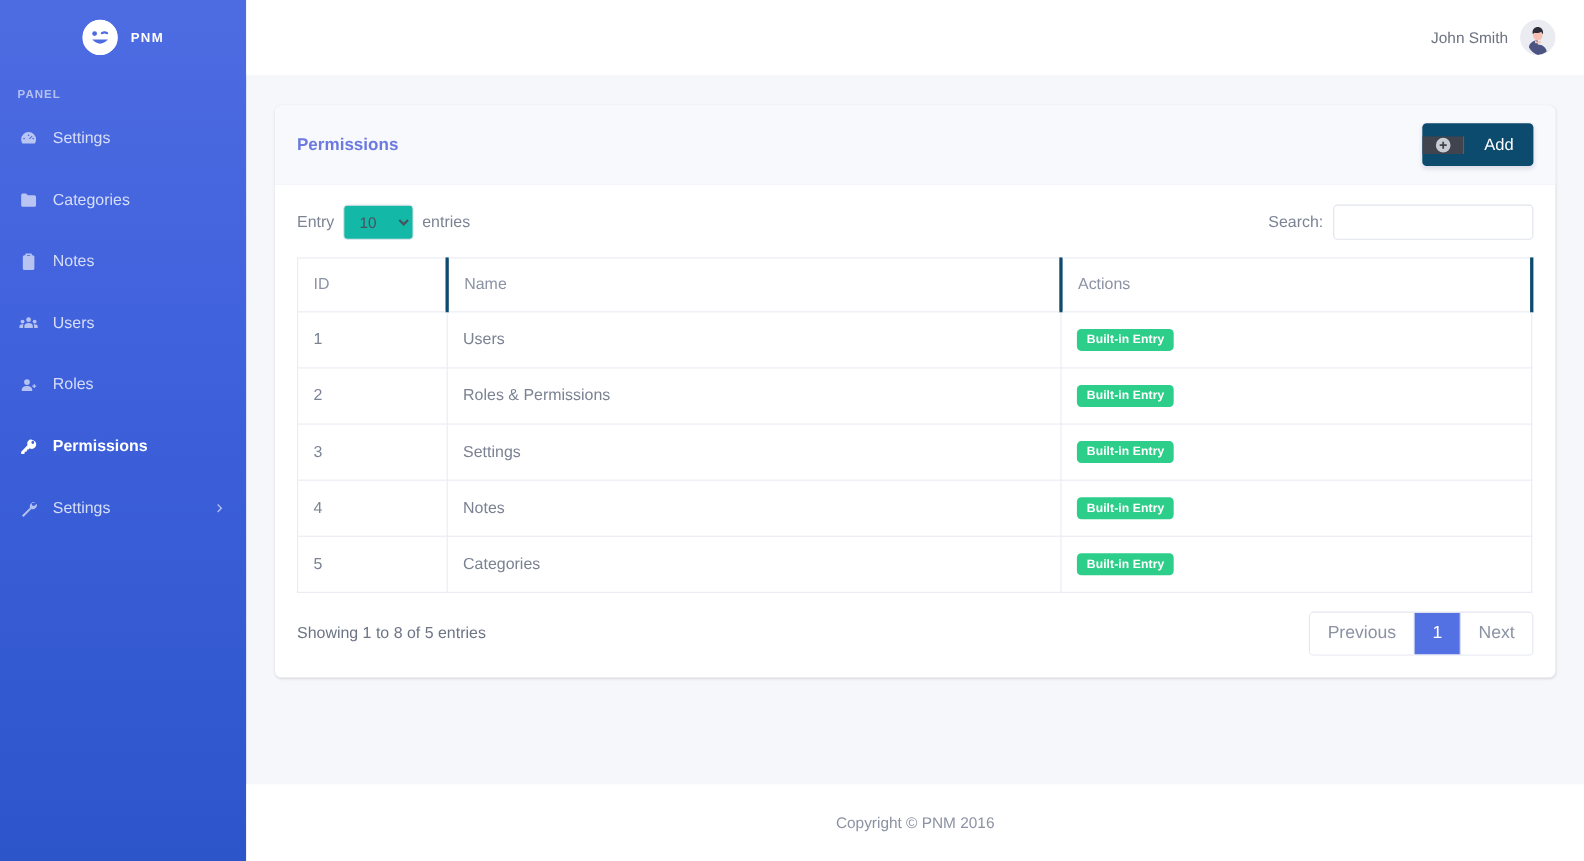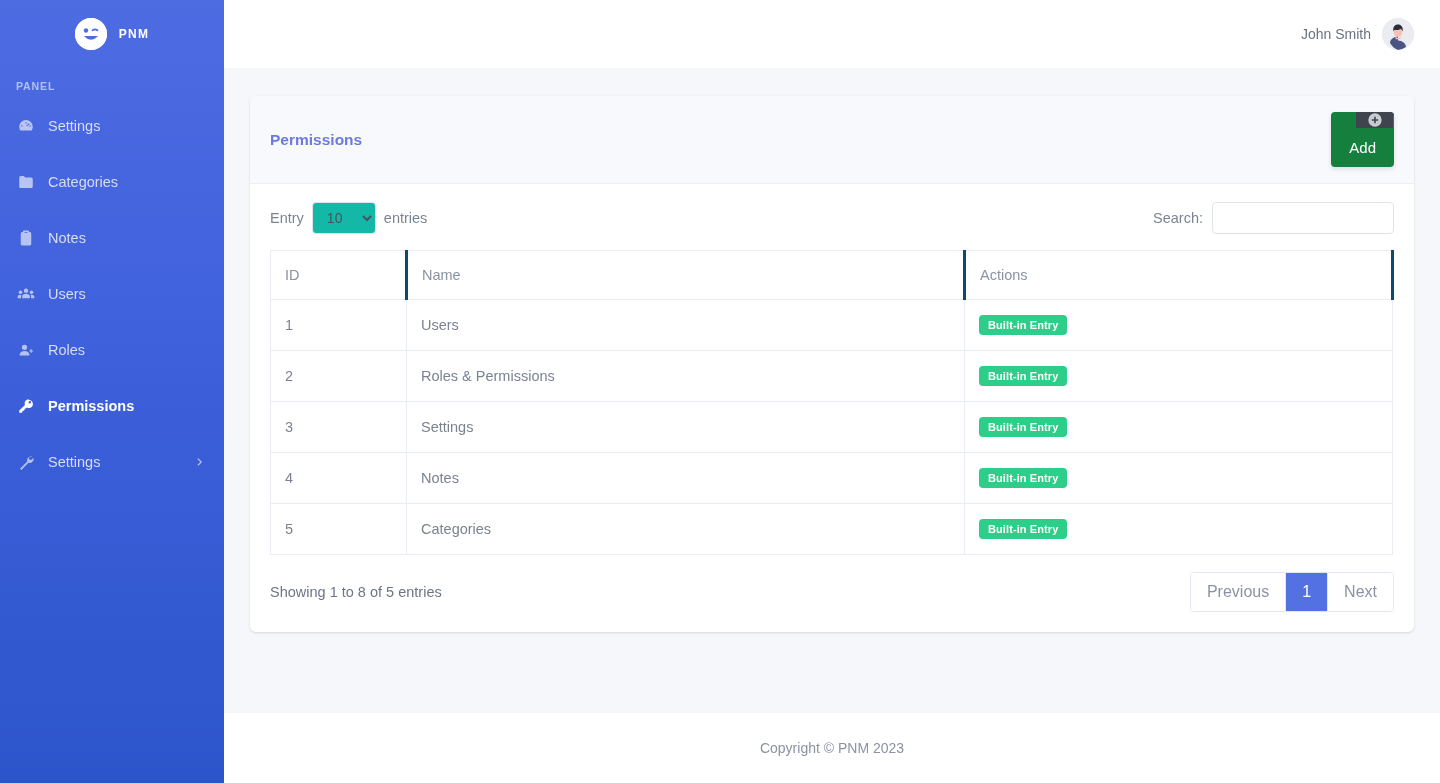--- a/index.html
+++ b/index.html
@@ -89,24 +89,23 @@
   .card-head {
     background: #f8f9fd; border-bottom: 1px solid #eceef5;
     padding: 16px 20px; display: flex; align-items: center;
     justify-content: space-between; border-radius: 6px 6px 0 0;
     min-height: 68px;
   }
   .card-title {
     color: #6c7ae0; font-size: 15.5px; font-weight: bold;
   }
   .btn-add {
-    display: flex; align-items: flex-end; background: #15803d;
+    display: flex; align-items: center; background: #0c4a6e;
     border-radius: 4px; overflow: hidden; cursor: pointer;
     box-shadow: 0 2px 4px rgba(50,50,93,.14);
-    flex-direction: column;
   }
   .btn-add-ico {
     width: 38px; display: flex; align-items: center;
     justify-content: center; border-right: 1px solid #5a5f69;
     background: #3f444e;
   }
   .btn-add-ico svg { display: block; fill: #c9ccd3; }
   .btn-add-label {
     color: #ffffff; font-size: 15px; padding: 11px 18px;
     display: flex; align-items: center;
@@ -393,17 +392,17 @@
               <span class="page-link active">1</span>
               <span class="page-link">Next</span>
             </div>
           </div>
 
         </div>
       </section>
     </div>
 
     <footer class="footer">
-      <span>Copyright © PNM 2023</span>
+      <span>Copyright © PNM 2016</span>
     </footer>
 
   </div>
 </div>
 
 </body></html>

